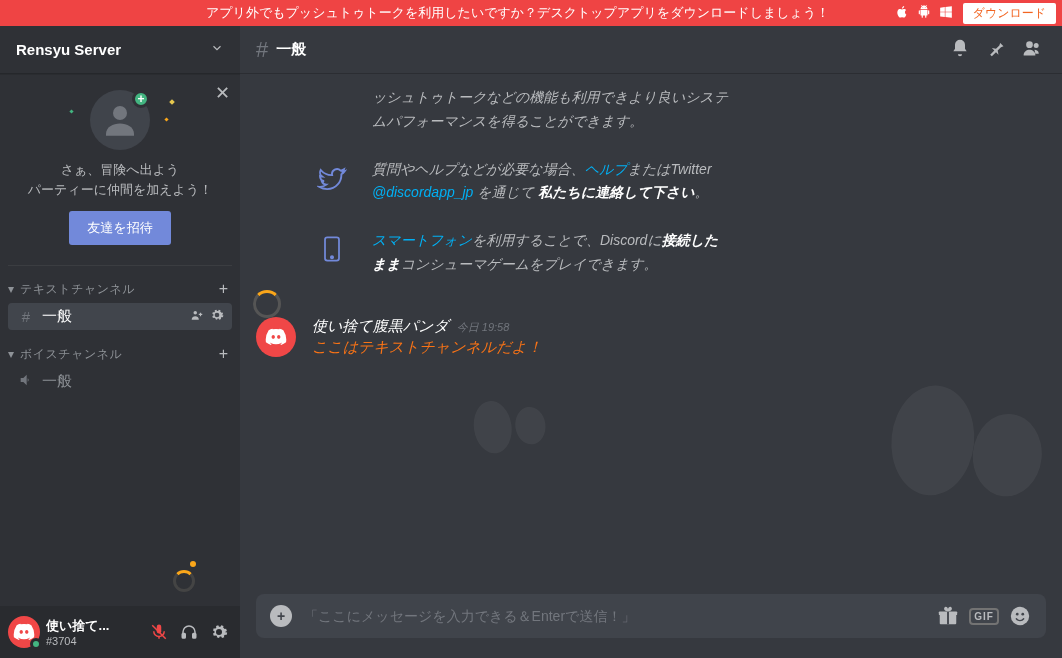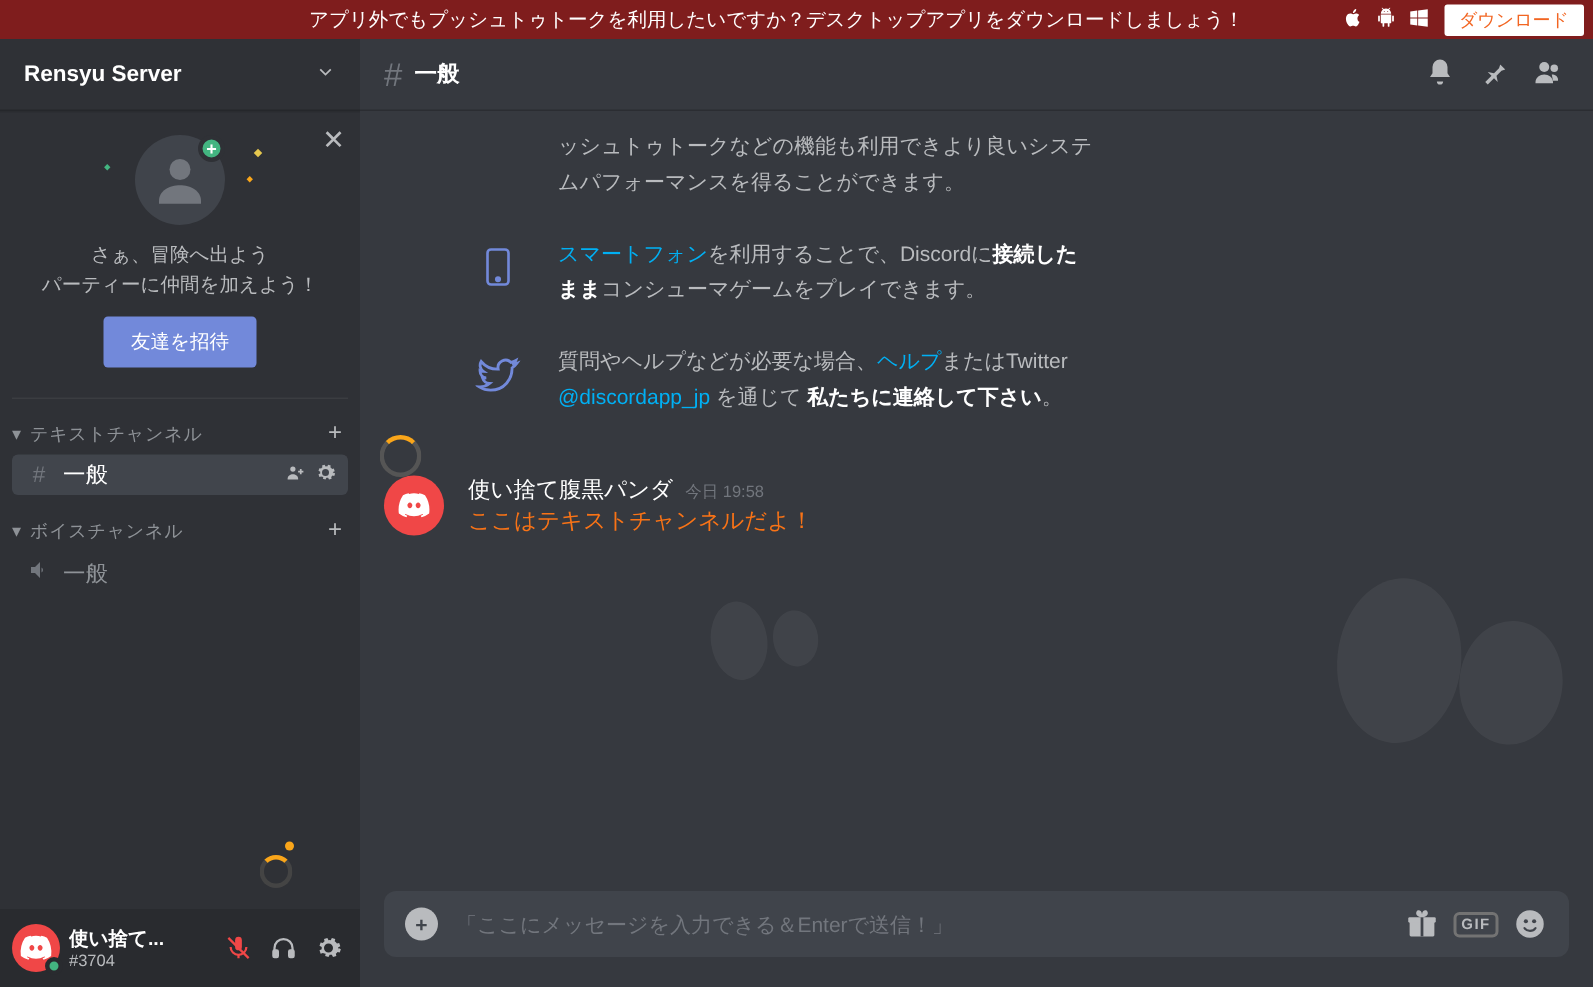--- a/index.html
+++ b/index.html
@@ -1,18 +1,18 @@
 <!DOCTYPE html>
 <html><head>
 <meta charset="utf-8">
 <style>
 * { margin:0; padding:0; box-sizing:border-box; }
 body { font-family:"Hiragino Sans","Yu Gothic",Meiryo,sans-serif; background:#36393f; color:#dcddde; width:1062px; height:658px; overflow:hidden; font-size:14px; }
 .app { display:flex; flex-direction:column; height:100%; }
-.top-banner { background:#7f1d1d; color:#fff; height:26px; display:flex; align-items:center; padding:0 6px; gap:10px; font-size:13px; }
+.top-banner { background:#ef4444; color:#fff; height:26px; display:flex; align-items:center; padding:0 6px; gap:10px; font-size:13px; }
 .top-banner .msg { flex:0 0 auto; margin-right:auto; padding-left:200px; }
 .top-banner .os-icons { display:flex; gap:8px; }
 .top-banner button { background:#fff; color:#f26522; border:none; padding:2px 10px; font-size:12px; cursor:pointer; border-radius:2px; font-weight:500; }
 .main { flex:1; display:flex; min-height:0; } 
 .channels-col { width:240px; background:#2f3136; display:flex; flex-direction:column; }
 .server-header { height:48px; display:flex; align-items:center; padding:0 16px; border-bottom:1px solid rgba(0,0,0,.2); box-shadow:0 1px 0 rgba(0,0,0,.1); }
 .server-header .name { font-weight:600; font-size:15px; color:#fff; flex:1; }
 .server-header .chev { color:#b9bbbe; }
 .invite-card { text-align:center; padding:16px 10px 20px; position:relative; }
 .invite-close { position:absolute; top:8px; right:10px; color:#b9bbbe; cursor:pointer; font-size:18px; }
@@ -44,21 +44,21 @@
 .user-panel .uname { font-size:13px; font-weight:600; color:#fff; white-space:nowrap; overflow:hidden; text-overflow:ellipsis; }
 .user-panel .utag { font-size:11px; color:#b9bbbe; }
 .user-panel .ubtns { display:flex; gap:4px; }
 .user-panel .ubtn { width:26px; height:26px; display:flex; align-items:center; justify-content:center; color:#b9bbbe; cursor:pointer; }
 .user-panel .ubtn.muted { color:#f04747; }
 .chat-col { flex:1; display:flex; flex-direction:column; background:#36393f; min-width:0; }
 .chat-header { height:48px; display:flex; align-items:center; padding:0 16px; border-bottom:1px solid rgba(0,0,0,.2); gap:8px; }
 .chat-header .hash { color:#72767d; font-size:22px; font-weight:400; }
 .chat-header .title { font-weight:600; color:#fff; flex:1; font-size:15px; }
 .chat-header .hbtn { color:#b9bbbe; width:28px; text-align:center; cursor:pointer; }
-.messages { flex:1; overflow:hidden; padding:0 16px 20px 72px; position:relative; }
+.messages { flex:1; overflow:hidden; padding:0 16px 20px 72px; position:relative;font-style:italic; }
 .welcome-item { display:flex; gap:20px; margin:12px 0 24px; }
 .welcome-item .wi-icon { width:40px; display:flex; justify-content:center; padding-top:6px; color:#7289da; }
 .welcome-item .wi-text { max-width:360px; color:#b9bbbe; line-height:1.7; font-size:14px; }
 .welcome-item .wi-text .link { color:#00b0f4; }
 .welcome-item .wi-text strong { color:#fff; font-weight:600; }
 .first-block { margin-left:-72px; }
 .msg-row { display:flex; gap:16px; margin-top:40px; margin-left:-56px; }
 .msg-row .mava { width:40px; height:40px; border-radius:50%; background:#f04747; display:flex; align-items:center; justify-content:center; flex-shrink:0; }
 .msg-row .mhead { display:flex; align-items:baseline; gap:8px; }
 .msg-row .mname { color:#fff; font-weight:500; font-size:15px; }
@@ -235,38 +235,38 @@
 
       <div class="messages">
         <div class="first-block">
           <div class="welcome-item" style="margin-left:72px;">
             <div class="wi-icon" style="visibility:hidden;">•</div>
             <div class="wi-text">ッシュトゥトークなどの機能も利用できより良いシステムパフォーマンスを得ることができます。</div>
           </div>
 
           <div class="welcome-item" style="margin-left:72px;">
             <div class="wi-icon">
+              <svg width="30" height="30" viewBox="0 0 24 24" fill="none" stroke="#7289da" stroke-width="1.5">
+                  <path d="M22 5.9a8 8 0 01-2.3.6 4 4 0 001.8-2.2 8 8 0 01-2.6 1 4 4 0 00-6.8 3.6A11.4 11.4 0 013 4.8a4 4 0 001.2 5.3 4 4 0 01-1.8-.5 4 4 0 003.2 4 4 4 0 01-1.8.1 4 4 0 003.7 2.8A8 8 0 012 18.3a11.3 11.3 0 006.1 1.8c7.4 0 11.4-6.1 11.4-11.4v-.5A8 8 0 0022 5.9z"></path>
+                </svg>
+            </div>
+            <div class="wi-text">
+              <span>質問やヘルプなどが必要な場合、</span><span class="link">ヘルプ</span><span>またはTwitter </span><span class="link">@discordapp_jp</span><span> を通じて </span><strong>私たちに連絡して下さい</strong><span>。</span>
+            </div>
+          </div>
+
+          <div class="welcome-item" style="margin-left:72px;">
+            <div class="wi-icon">
               <svg width="28" height="28" viewBox="0 0 24 24" fill="none" stroke="#7289da" stroke-width="1.5">
                   <rect x="6" y="2" width="12" height="20" rx="2"></rect>
                   <circle cx="12" cy="19" r="1" fill="#7289da"></circle>
                 </svg>
             </div>
             <div class="wi-text">
               <span class="link">スマートフォン</span><span>を利用することで、Discordに</span><strong>接続したまま</strong><span>コンシューマゲームをプレイできます。</span>
-            </div>
-          </div>
-
-          <div class="welcome-item" style="margin-left:72px;">
-            <div class="wi-icon">
-              <svg width="30" height="30" viewBox="0 0 24 24" fill="none" stroke="#7289da" stroke-width="1.5">
-                  <path d="M22 5.9a8 8 0 01-2.3.6 4 4 0 001.8-2.2 8 8 0 01-2.6 1 4 4 0 00-6.8 3.6A11.4 11.4 0 013 4.8a4 4 0 001.2 5.3 4 4 0 01-1.8-.5 4 4 0 003.2 4 4 4 0 01-1.8.1 4 4 0 003.7 2.8A8 8 0 012 18.3a11.3 11.3 0 006.1 1.8c7.4 0 11.4-6.1 11.4-11.4v-.5A8 8 0 0022 5.9z"></path>
-                </svg>
-            </div>
-            <div class="wi-text">
-              <span>質問やヘルプなどが必要な場合、</span><span class="link">ヘルプ</span><span>またはTwitter </span><span class="link">@discordapp_jp</span><span> を通じて </span><strong>私たちに連絡して下さい</strong><span>。</span>
             </div>
           </div>
         </div>
 
         <svg class="ghost1" width="90" height="60" viewBox="0 0 24 16" fill="#fff">
             <ellipse cx="6" cy="8" rx="5" ry="7"></ellipse>
             <ellipse cx="16" cy="9" rx="4" ry="5"></ellipse>
           </svg>
         <svg class="ghost2" width="110" height="80" viewBox="0 0 24 16" fill="#fff">
             <ellipse cx="7" cy="8" rx="6" ry="8"></ellipse>

